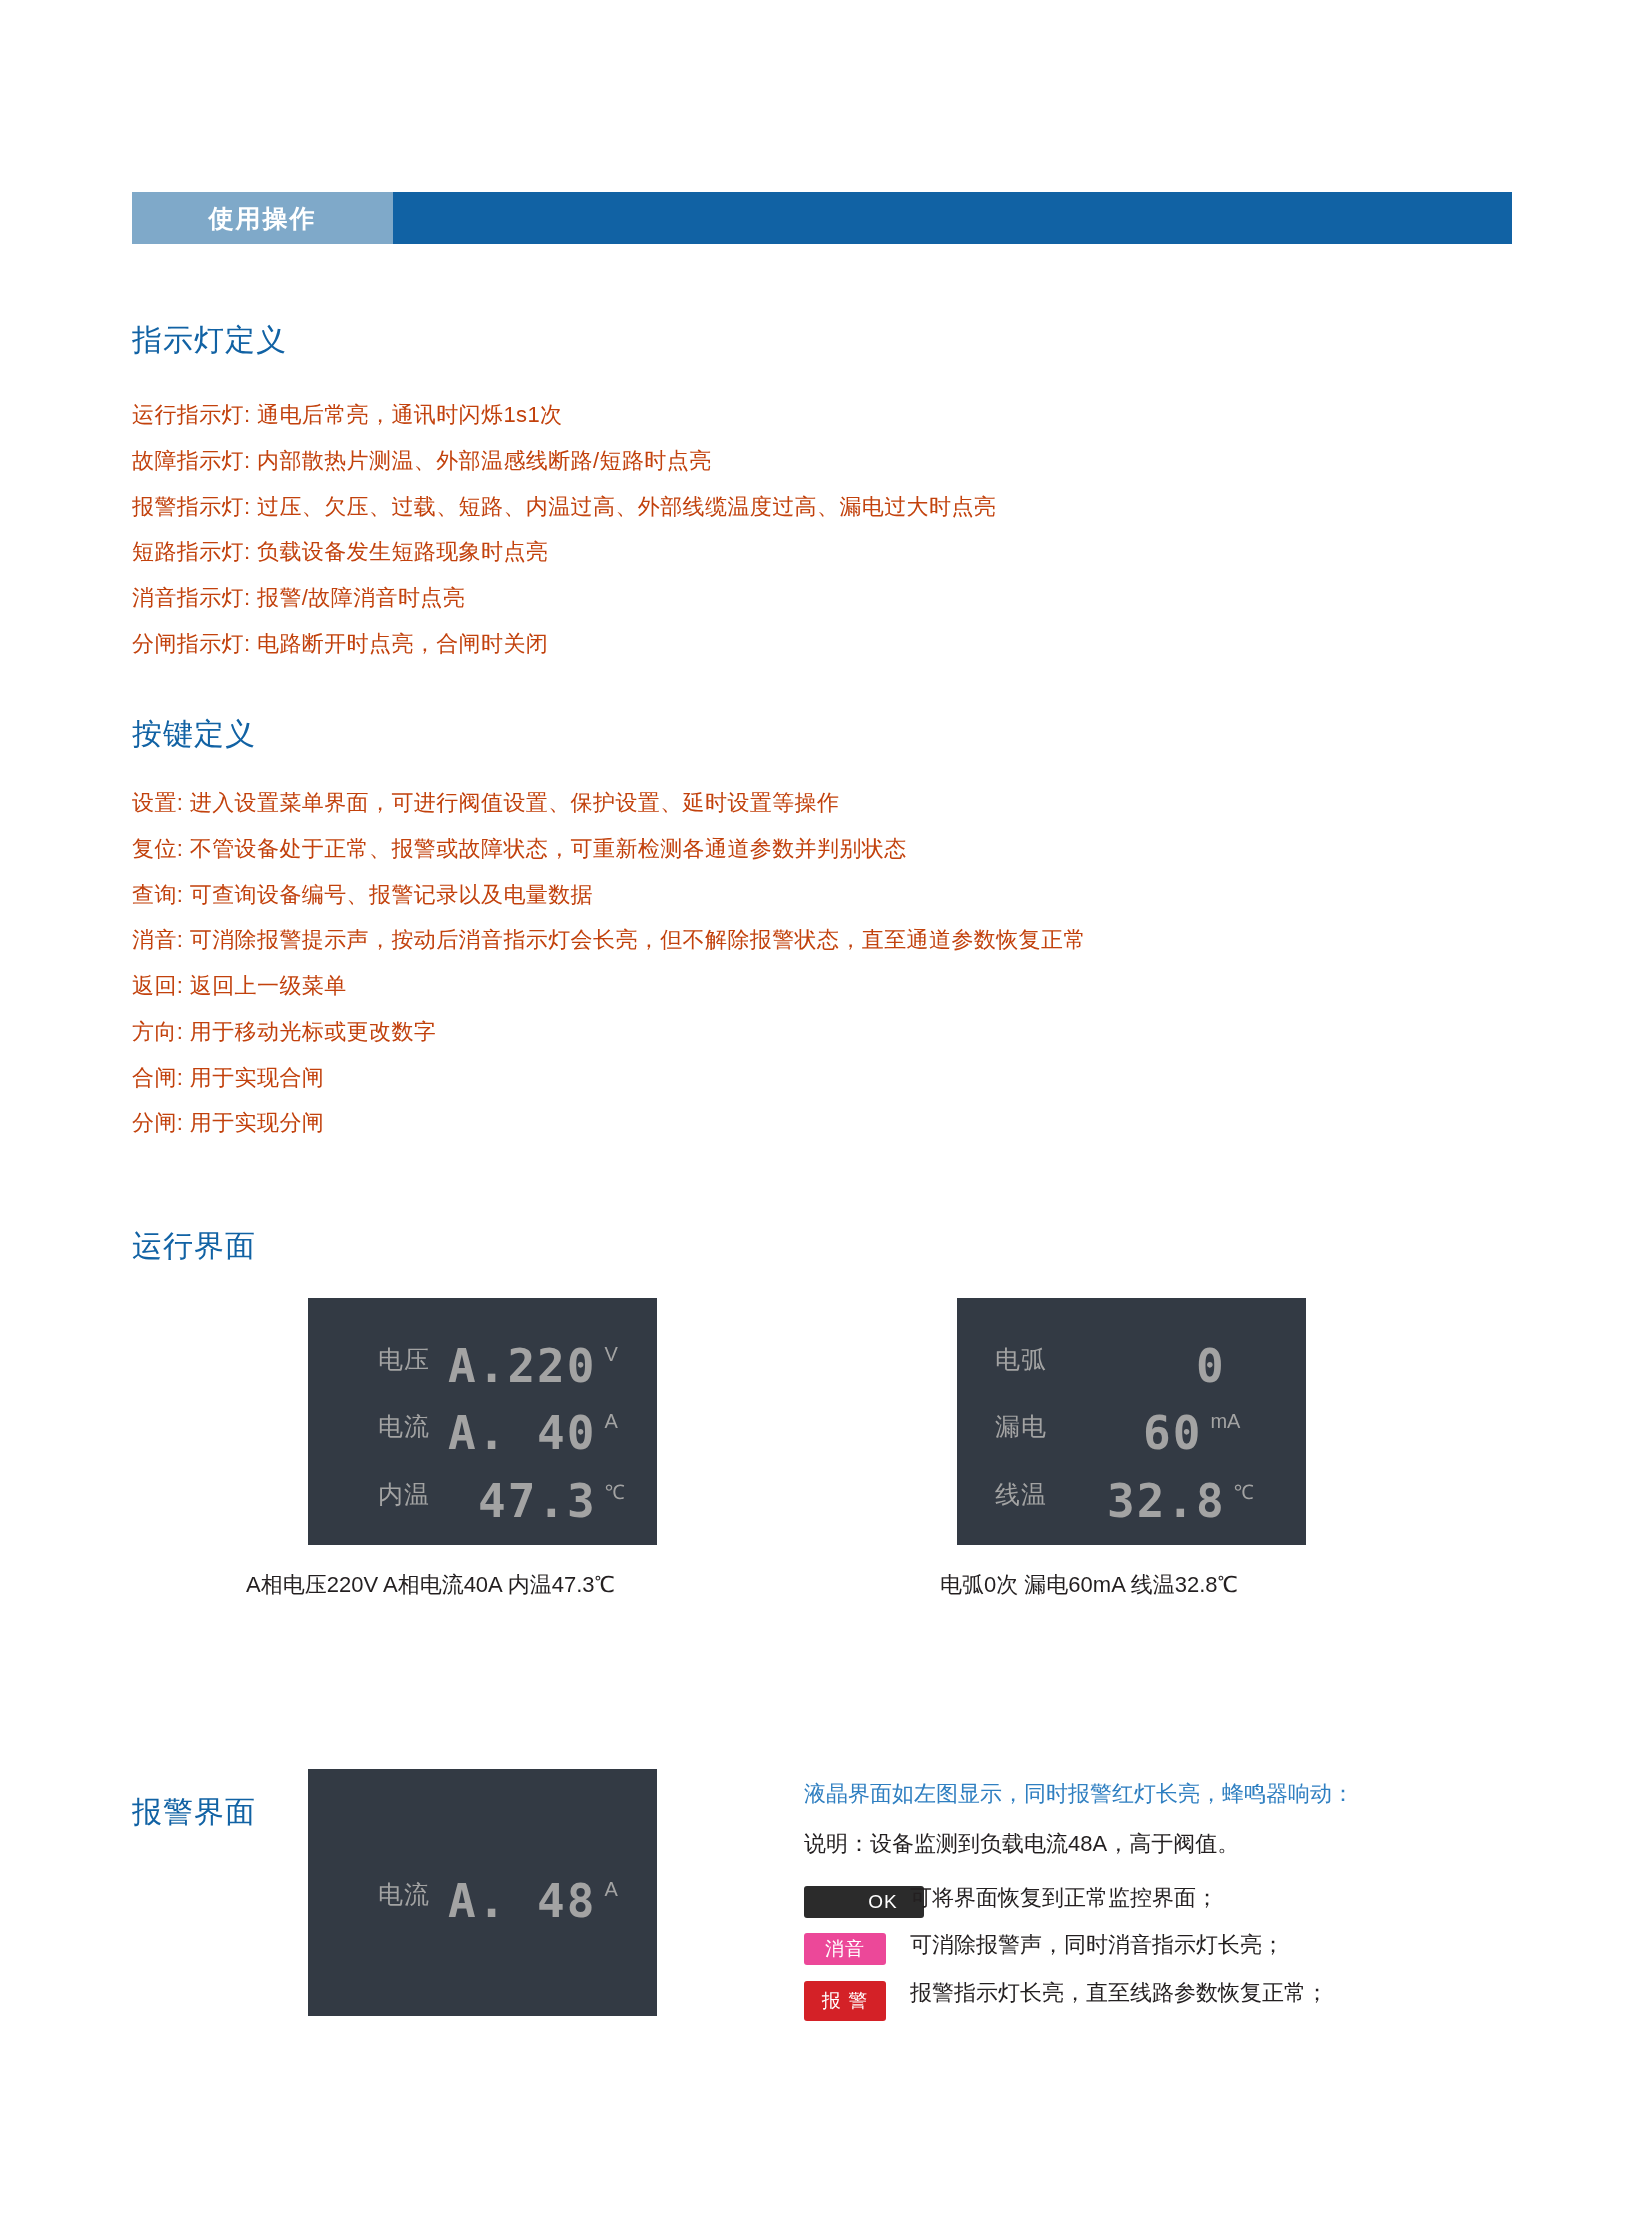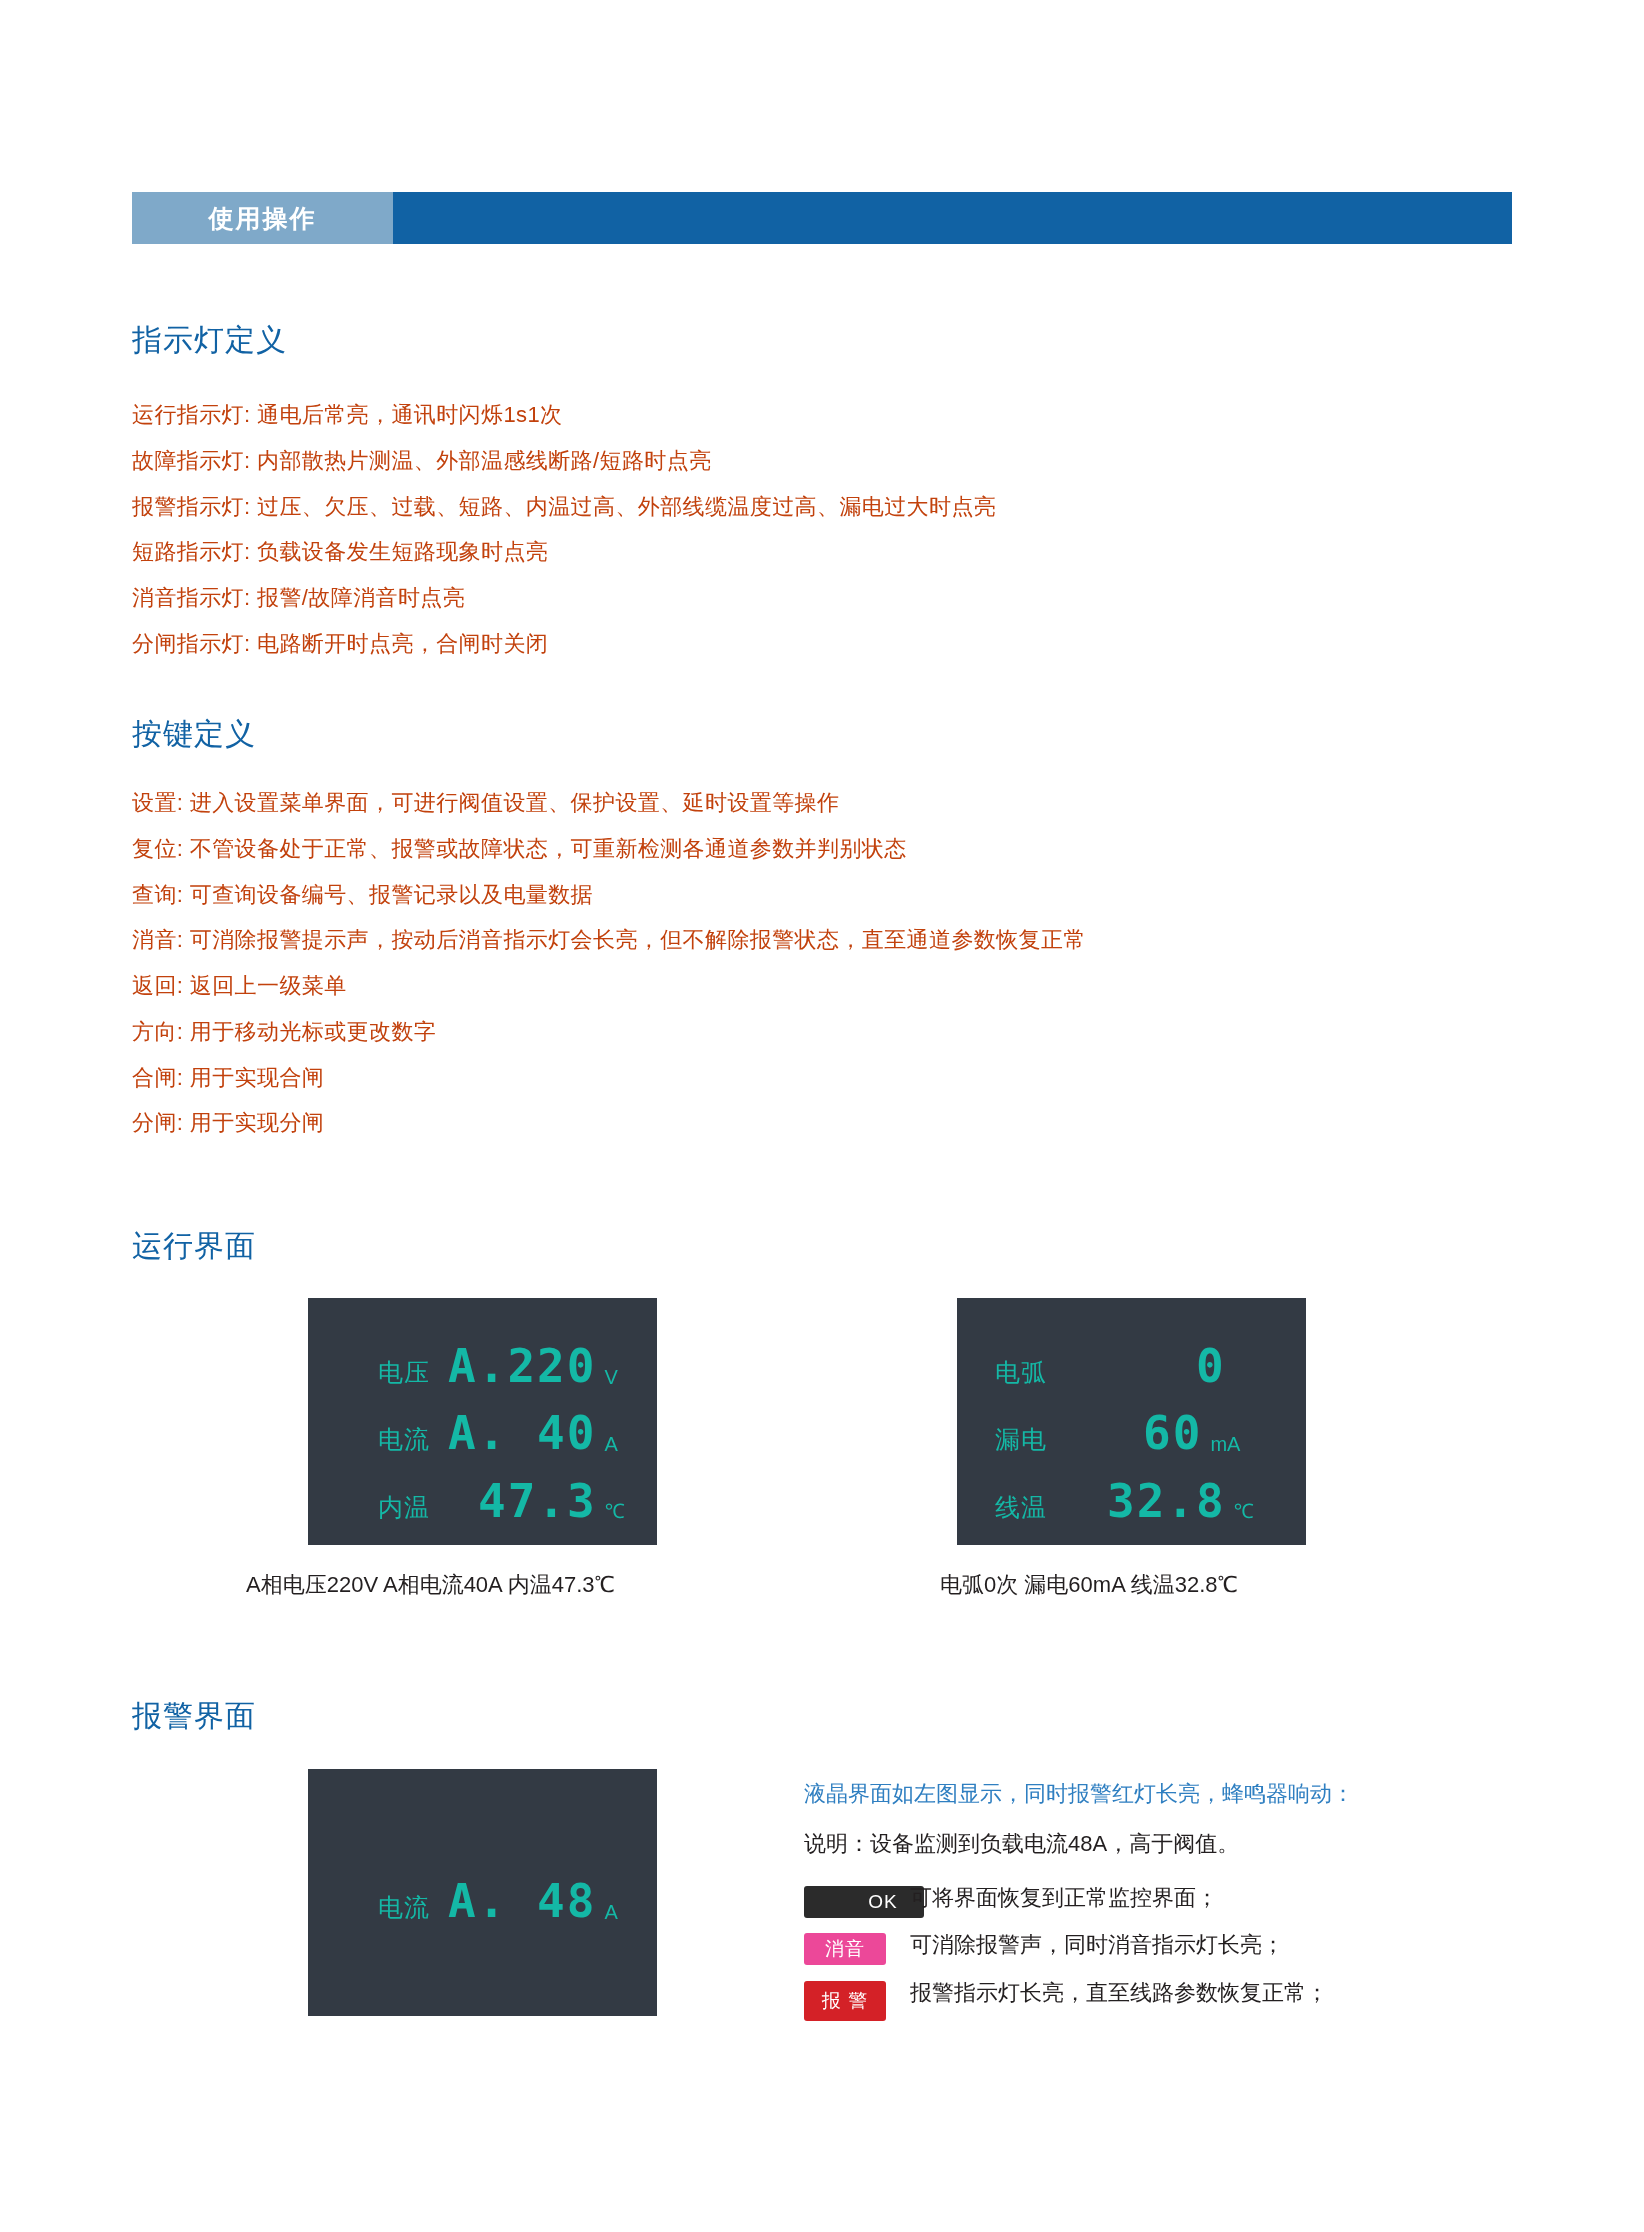--- a/index.html
+++ b/index.html
@@ -69,22 +69,22 @@
   }
 
   
   .lcd {
     position: absolute;
     background: #333a44;
   }
   .lcd-row {
     position: absolute;
     display: flex;
-    align-items: flex-end;
-    color: #14b8a6;
+    align-items: flex-start;
+    color: #a3a3a3;
   }
   .lcd-label {
     font-size: 25px;
     letter-spacing: 1px;
   }
   .lcd-value {
     font-family: "DejaVu Sans Mono", monospace;
     font-size: 46px;
     font-weight: bold;
     letter-spacing: 2px;
@@ -186,21 +186,21 @@
       <span class="lcd-unit">mA</span>
     </div>
     <div class="lcd-row" style="left:38px; top:180px;">
       <span class="lcd-label">线温</span>
       <span class="lcd-value" style="margin-left:60px;">32.8</span>
       <span class="lcd-unit">℃</span>
     </div>
   </div>
   <div class="caption" style="left:940px; top:1570px;">电弧0次  漏电60mA  线温32.8℃</div>
 
-  <div class="sec-title" style="top:1696px;">报警界面</div>
+  <div class="sec-title" style="top:1792px;">报警界面</div>
 
   <div class="lcd" style="left:308px; top:1769px; width:349px; height:247px;">
     <div class="lcd-row" style="left:70px; top:109px;">
       <span class="lcd-label">电流</span>
       <span class="lcd-value" style="margin-left:18px;">A. 48</span>
       <span class="lcd-unit">A</span>
     </div>
   </div>
 
   <div class="alarm-note blue" style="left:804px; top:1779px;">液晶界面如左图显示，同时报警红灯长亮，蜂鸣器响动：</div>

